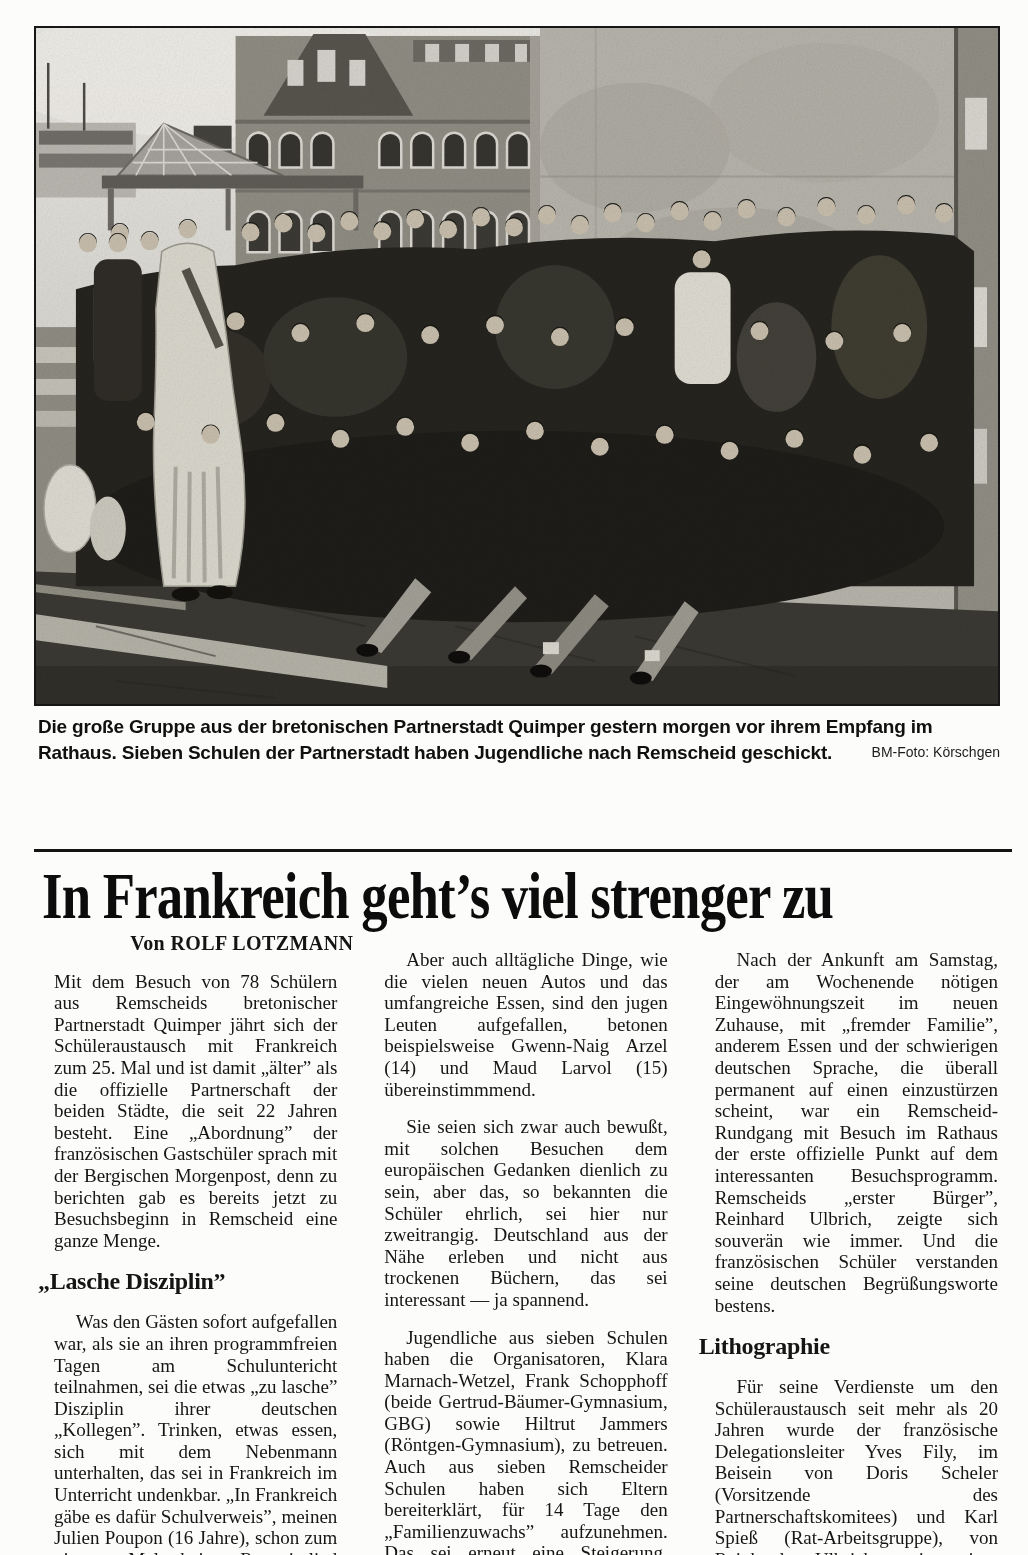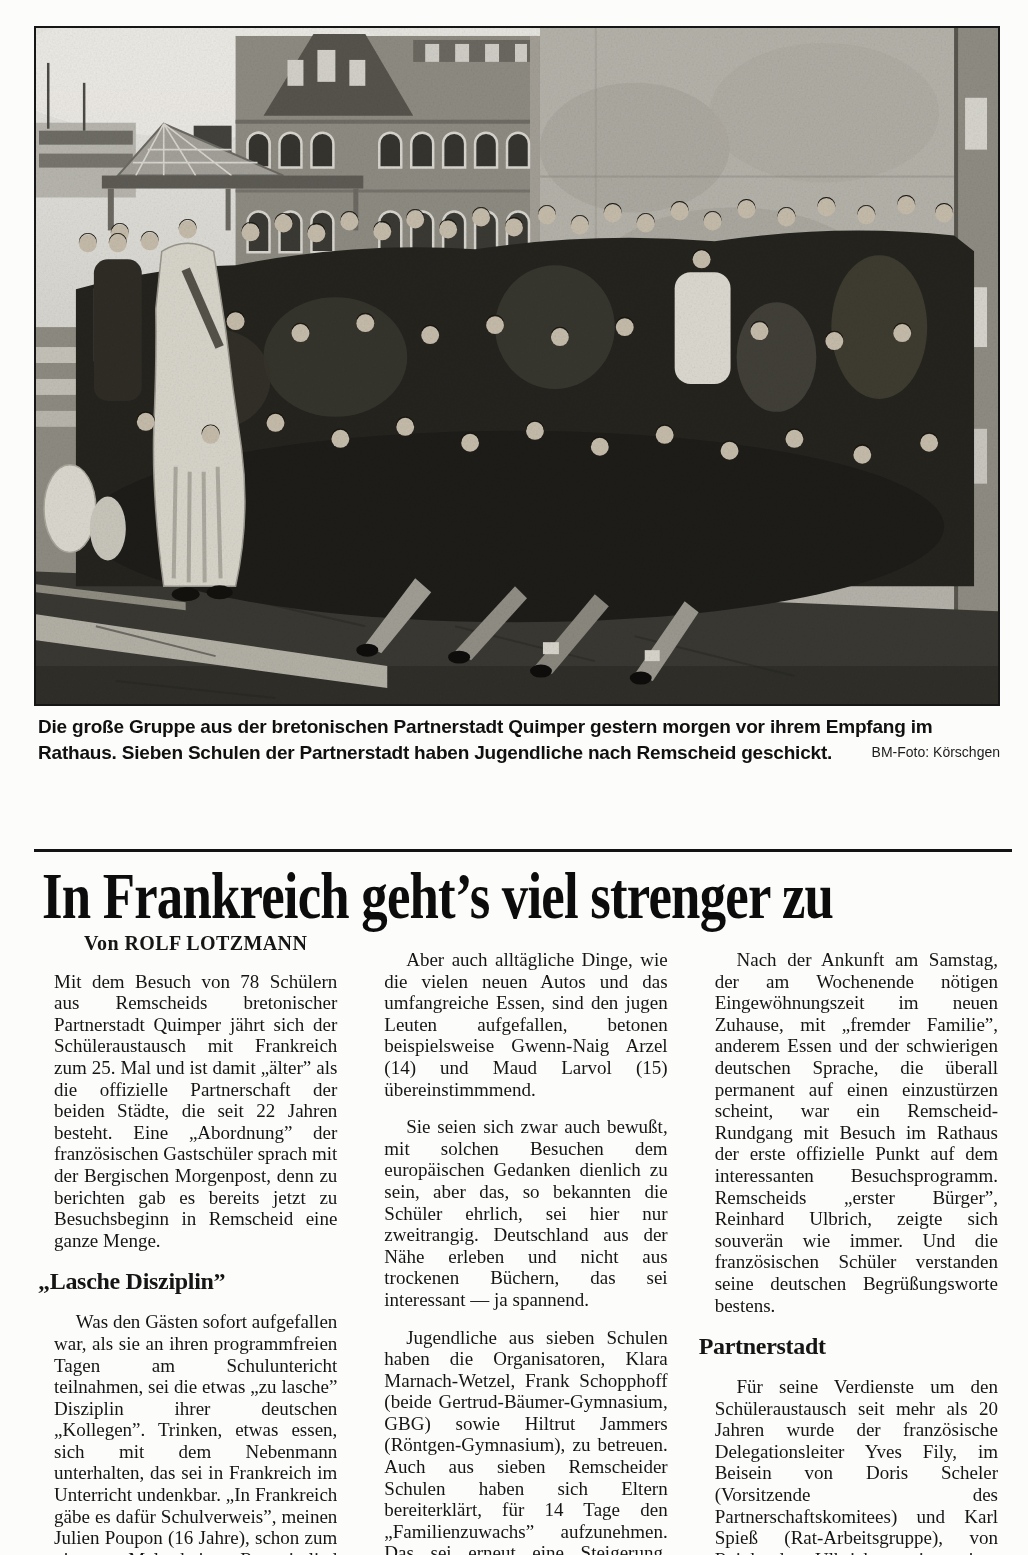--- a/index.html
+++ b/index.html
@@ -31,21 +31,21 @@
     position:absolute; left:34px; top:856px; margin:8px;
     font-size:66px; line-height:64px; font-weight:bold; letter-spacing:-1px; color:#0c0c0c;
   }
   .squeeze.h { transform:scaleX(0.80); }
   .cols {
     position:absolute; left:38px; top:933px; width:976px;
     display:grid; grid-template-columns:1fr 1fr 1fr; column-gap:15px;
     font-size:19px; line-height:21.6px; text-align:justify; hyphens:auto;
   }
   .col p { margin:16px; }
-  .byline { font-weight:bold; font-size:20px; letter-spacing:0.4px; margin:0 0 10px 0 !important; text-align:center; }
+  .byline { font-weight:bold; font-size:20px; letter-spacing:0.4px; margin:0 0 10px 0 !important; text-align:right; }
   .para.indent { text-indent:1.15em; }
   .subhead { font-weight:bold; font-size:24px; line-height:28px; letter-spacing:-0.3px; margin:10px 0 5px 0; text-align:left; }
 </style>
 </head>
 <body>
 
 <div class="page">
 
   <figure class="photo-frame">
     <svg viewBox="0 0 964 678" preserveAspectRatio="none">
@@ -277,18 +277,18 @@
       <p class="para indent">Was den Gästen sofort aufgefallen war, als sie an ihren programmfreien Tagen am Schuluntericht teilnahmen, sei die etwas „zu lasche” Disziplin ihrer deutschen „Kollegen”. Trinken, etwas essen, sich mit dem Nebenmann unterhalten, das sei in Frankreich im Unterricht undenkbar. „In Frankreich gäbe es dafür Schulverweis”, meinen Julien Poupon (16 Jahre), schon zum vierten Mal beim Ratsmitglied Hanspeter Braun zu Gast (und somit ein „alter Hase”) und Gailer Simon (15) im Brustton der Überzeugung.</p>
     </div>
     <div class="col">
       <p class="para indent">Aber auch alltägliche Dinge, wie die vielen neuen Autos und das umfangreiche Essen, sind den jugen Leuten aufgefallen, betonen beispielsweise Gwenn-Naig Arzel (14) und Maud Larvol (15) übereinstimmmend.</p>
       <p class="para indent">Sie seien sich zwar auch bewußt, mit solchen Besuchen dem europäischen Gedanken dienlich zu sein, aber das, so bekannten die Schüler ehrlich, sei hier nur zweitrangig. Deutschland aus der Nähe erleben und nicht aus trockenen Büchern, das sei interessant — ja spannend.</p>
       <p class="para indent">Jugendliche aus sieben Schulen haben die Organisatoren, Klara Marnach-Wetzel, Frank Schopphoff (beide Gertrud-Bäumer-Gymnasium, GBG) sowie Hiltrut Jammers (Röntgen-Gymnasium), zu betreuen. Auch aus sieben Remscheider Schulen haben sich Eltern bereiterklärt, für 14 Tage den „Familienzuwachs” aufzunehmen. Das sei erneut eine Steigerung, freute sich Klara Marnach-Wetzel.</p>
       <p class="para indent">Erstmalig führt das Lenneper Röntgen-Gymnasium die „Hitliste” mit 27 Gasteltern an, gefolgt von der Albert-Schweitzer Realschule (18),</p>
     </div>
     <div class="col">
       <p class="para indent">Nach der Ankunft am Samstag, der am Wochenende nötigen Eingewöhnungszeit im neuen Zuhause, mit „fremder Familie”, anderem Essen und der schwierigen deutschen Sprache, die überall permanent auf einen einzustürzen scheint, war ein Remscheid-Rundgang mit Besuch im Rathaus der erste offizielle Punkt auf dem interessanten Besuchsprogramm. Remscheids „erster Bürger”, Reinhard Ulbrich, zeigte sich souverän wie immer. Und die französischen Schüler verstanden seine deutschen Begrüßungsworte bestens.</p>
-      <h3 class="subhead">Partnerstadt</h3>
+      <h3 class="subhead">Lithographie</h3>
       <p class="para indent">Für seine Verdienste um den Schüleraustausch seit mehr als 20 Jahren wurde der französische Delegationsleiter Yves Fily, im Beisein von Doris Scheler (Vorsitzende des Partnerschaftskomitees) und Karl Spieß (Rat-Arbeitsgruppe), von Reinhard Ulbrich mit einer Lithographie (Elberfelder Straße) ausgezeichnet.</p>
     </div>
   </div>
 
 </div>
 
 </body></html>

